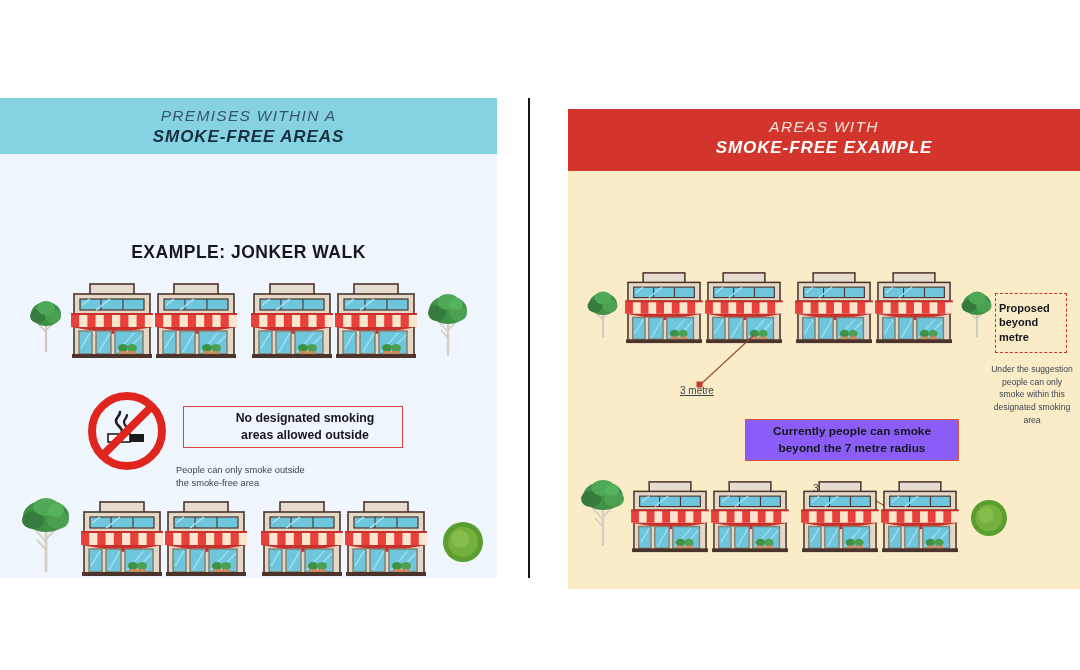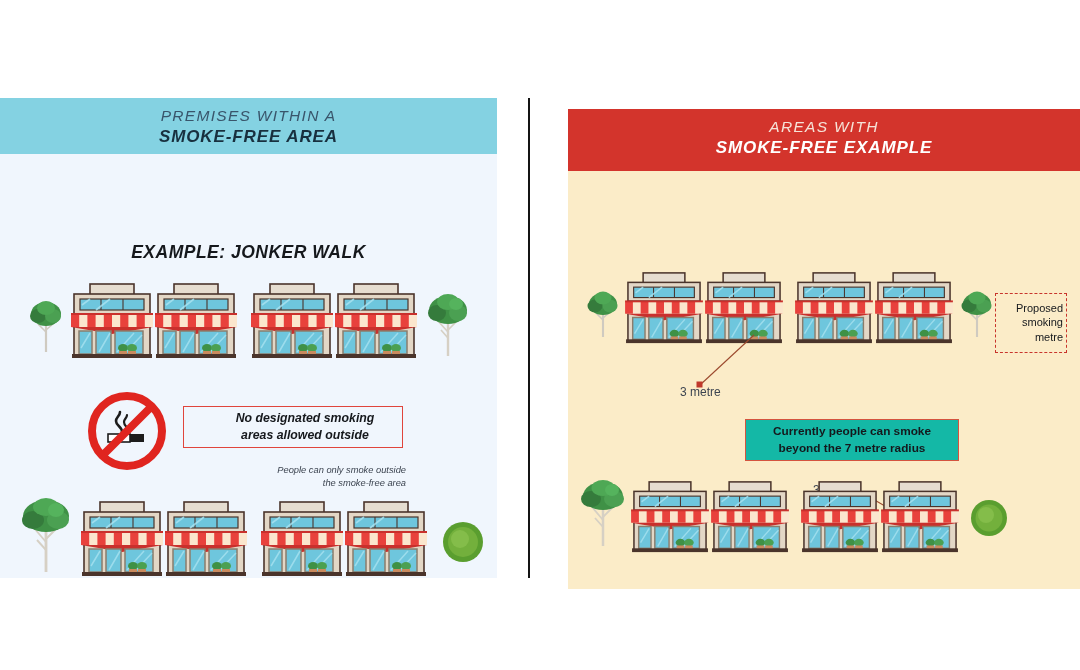--- a/index.html
+++ b/index.html
@@ -49,21 +49,21 @@
   #left-panel .hdr-line1  { color: #39556b; }
   #left-panel .hdr-line2  { color: #18303f; }
   #right-panel .hdr-line1 { color: #f6e3d8; }
   #right-panel .hdr-line2 { color: #ffffff; }
 
   .panel-body {
     width: 100%;
     box-sizing: border-box;
     position: relative;
   }
-  #left-panel  .panel-body { background: #f0f6fd; height: 424px; font-style: italic; }
+  #left-panel  .panel-body { background: #f0f6fd; height: 424px; }
   #right-panel .panel-body { background: #fbecc8; height: 418px; }
 
   .divider {
     position: absolute;
     left: 528px;
     top: 98px;
     width: 2px;
     height: 480px;
     background: #141414;
   }
@@ -100,74 +100,75 @@
   #no-designated-box .ctext {
     font-size: 12.3px;
     font-weight: 700;
     color: #15181c;
     line-height: 1.38;
     margin-left: 24px;
   }
 
   #left-subnote {
     position: absolute;
-    left: 156px;
+    left: 176px;
     top: 310px;
     width: 250px;
-    text-align: right;
+    text-align: left;
     font-size: 9.3px;
     color: #3c4450;
     line-height: 1.42;
   }
 
   #currently-box {
     left: 177px;
     top: 248px;
     width: 214px;
     height: 42px;
     border: 1.8px solid #d4543f;
-    background: #14b8a6;
+    background: #8b5cf6;
   }
   #currently-box .ctext {
     font-size: 11.8px;
     font-weight: 700;
     color: #15181c;
     line-height: 1.4;
   }
 
   #proposed-box {
     position: absolute;
     left: 427px;
     top: 122px;
     width: 72px;
     box-sizing: border-box;
     border: 1.8px dashed #c8342b;
-    text-align: right;
-    padding: 7px 3px 8px 3px;
+    text-align: left;
+    padding: 7px 14px 8px 3px;
     font-size: 11px;
-    font-weight: 400;
+    font-weight: 700;
     color: #15181c;
     line-height: 1.3;
   }
   #proposed-note {
     position: absolute;
     left: 422px;
     top: 192px;
     width: 84px;
     text-align: center;
     font-size: 8.6px;
     color: #3c4450;
     line-height: 1.48;
   }
 
   .metre-label {
     position: absolute;
-    font-size: 12px;
+    font-size: 10px;
     color: #3c4450;
     white-space: nowrap;
+    text-decoration: underline;
   }
   #metre-label-top    { left: 112px; top: 214px; }
   #metre-label-bottom { left: 245px; top: 312px; }
 
   .arrow-svg { position: absolute; overflow: visible; }
   #arrow-top    { left: 124px; top: 160px; }
   #arrow-bottom { left: 278px; top: 312px; }
 
   
   .row { position: absolute; }
@@ -190,21 +191,21 @@
   .tree { position: relative; }
   .tree svg { display: block; }
 </style>
 </head>
 <body>
 
 <section class="panel" id="left-panel">
 
   <div class="panel-header">
     <span class="hdr-line1">PREMISES WITHIN A</span>
-    <span class="hdr-line2">SMOKE-FREE AREA</span>
+    <span class="hdr-line2">SMOKE-FREE AREAS</span>
   </div>
 
   <div class="panel-body">
 
     <div id="example-title">EXAMPLE: JONKER WALK</div>
 
     <div class="row" id="left-row-top">
       <div class="row-inner">
 
         <div class="tree" style="margin:0 6px 6px 0;">
@@ -729,23 +730,24 @@
 
     <div class="callout-box" id="currently-box">
       <div class="ctext">
         <span>Currently people can smoke</span><br>
         <span>beyond the 7 metre radius</span>
       </div>
     </div>
 
     <div id="proposed-box">
       <span>Proposed</span><br>
-      <span>smoking</span><br>
+      <span>beyond</span><br>
       <span>metre</span>
     </div>
+    <div id="proposed-note">Under the suggestion people can only smoke within this designated smoking area</div>
 
     <div class="metre-label" id="metre-label-bottom">3 metre</div>
     <svg class="arrow-svg" id="arrow-bottom" width="72" height="44" viewBox="0 0 72 44">
       <line x1="8" y1="5" x2="68" y2="40" stroke="#9c4a2e" stroke-width="1.1"></line>
       <rect x="4.5" y="2" width="6" height="6" fill="#c0392b"></rect>
     </svg>
 
     <div class="row" id="right-row-bottom">
       <div class="row-inner">
 

